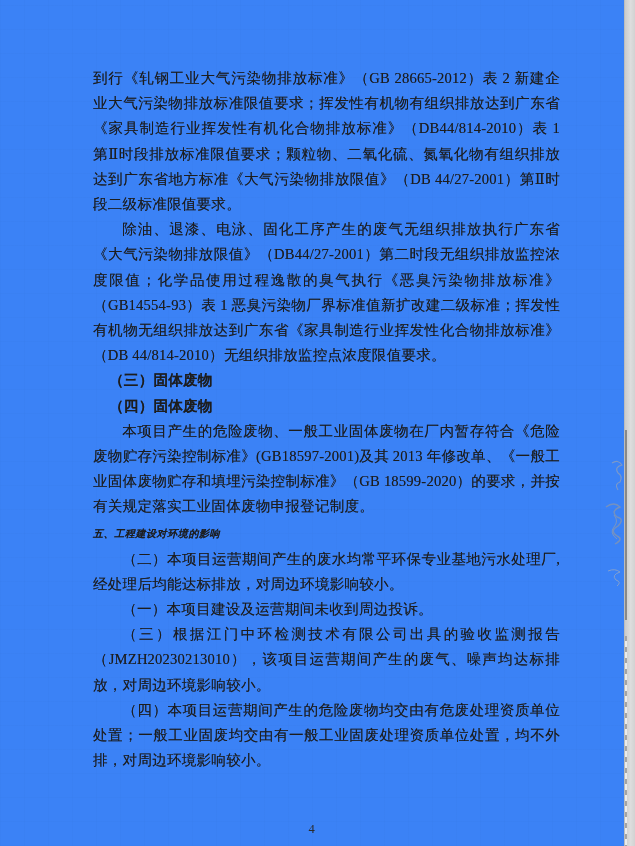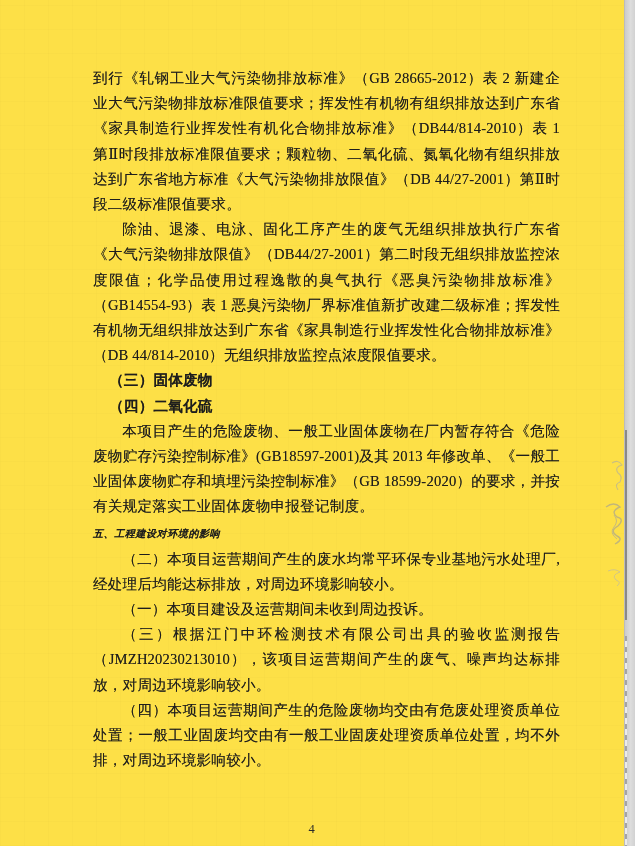--- a/index.html
+++ b/index.html
@@ -4,21 +4,21 @@
 <style>
   html, body {
     margin: 0;
     padding: 0;
     background: #ffffff;
   }
   .page {
     position: relative;
     width: 635px;
     height: 846px;
-    background: #fde047;
+    background: #3b82f6;
     overflow: hidden;
     font-family: "Liberation Serif", "DejaVu Serif", serif;
   }
   
   .page::before {
     content: "";
     position: absolute;
     inset: 0;
     background:
       repeating-linear-gradient(0deg, rgba(0,0,0,0.012) 0 1px, transparent 1px 24px),
@@ -104,21 +104,21 @@
 </style>
 </head>
 <body>
 
 <div class="page">
 
   <div class="content">
     <p class="noindent">到行《轧钢工业大气污染物排放标准》（GB 28665-2012）表 2 新建企业大气污染物排放标准限值要求；挥发性有机物有组织排放达到广东省《家具制造行业挥发性有机化合物排放标准》（DB44/814-2010）表 1 第Ⅱ时段排放标准限值要求；颗粒物、二氧化硫、氮氧化物有组织排放达到广东省地方标准《大气污染物排放限值》（DB 44/27-2001）第Ⅱ时段二级标准限值要求。</p>
     <p>除油、退漆、电泳、固化工序产生的废气无组织排放执行广东省《大气污染物排放限值》（DB44/27-2001）第二时段无组织排放监控浓度限值；化学品使用过程逸散的臭气执行《恶臭污染物排放标准》（GB14554-93）表 1 恶臭污染物厂界标准值新扩改建二级标准；挥发性有机物无组织排放达到广东省《家具制造行业挥发性化合物排放标准》（DB 44/814-2010）无组织排放监控点浓度限值要求。</p>
     <p class="subhead">（三）固体废物</p>
-    <p class="subhead">（四）二氧化硫</p>
+    <p class="subhead">（四）固体废物</p>
     <p>本项目产生的危险废物、一般工业固体废物在厂内暂存符合《危险废物贮存污染控制标准》(GB18597-2001)及其 2013 年修改单、《一般工业固体废物贮存和填埋污染控制标准》（GB 18599-2020）的要求，并按有关规定落实工业固体废物申报登记制度。</p>
     <p class="secthead">五、工程建设对环境的影响</p>
     <p>（二）本项目运营期间产生的废水均常平环保专业基地污水处理厂,经处理后均能达标排放，对周边环境影响较小。</p>
     <p>（一）本项目建设及运营期间未收到周边投诉。</p>
     <p>（三）根据江门中环检测技术有限公司出具的验收监测报告（JMZH20230213010），该项目运营期间产生的废气、噪声均达标排放，对周边环境影响较小。</p>
     <p>（四）本项目运营期间产生的危险废物均交由有危废处理资质单位处置；一般工业固废均交由有一般工业固废处理资质单位处置，均不外排，对周边环境影响较小。</p>
   </div>
 
   <div class="page-number">4</div>
 

